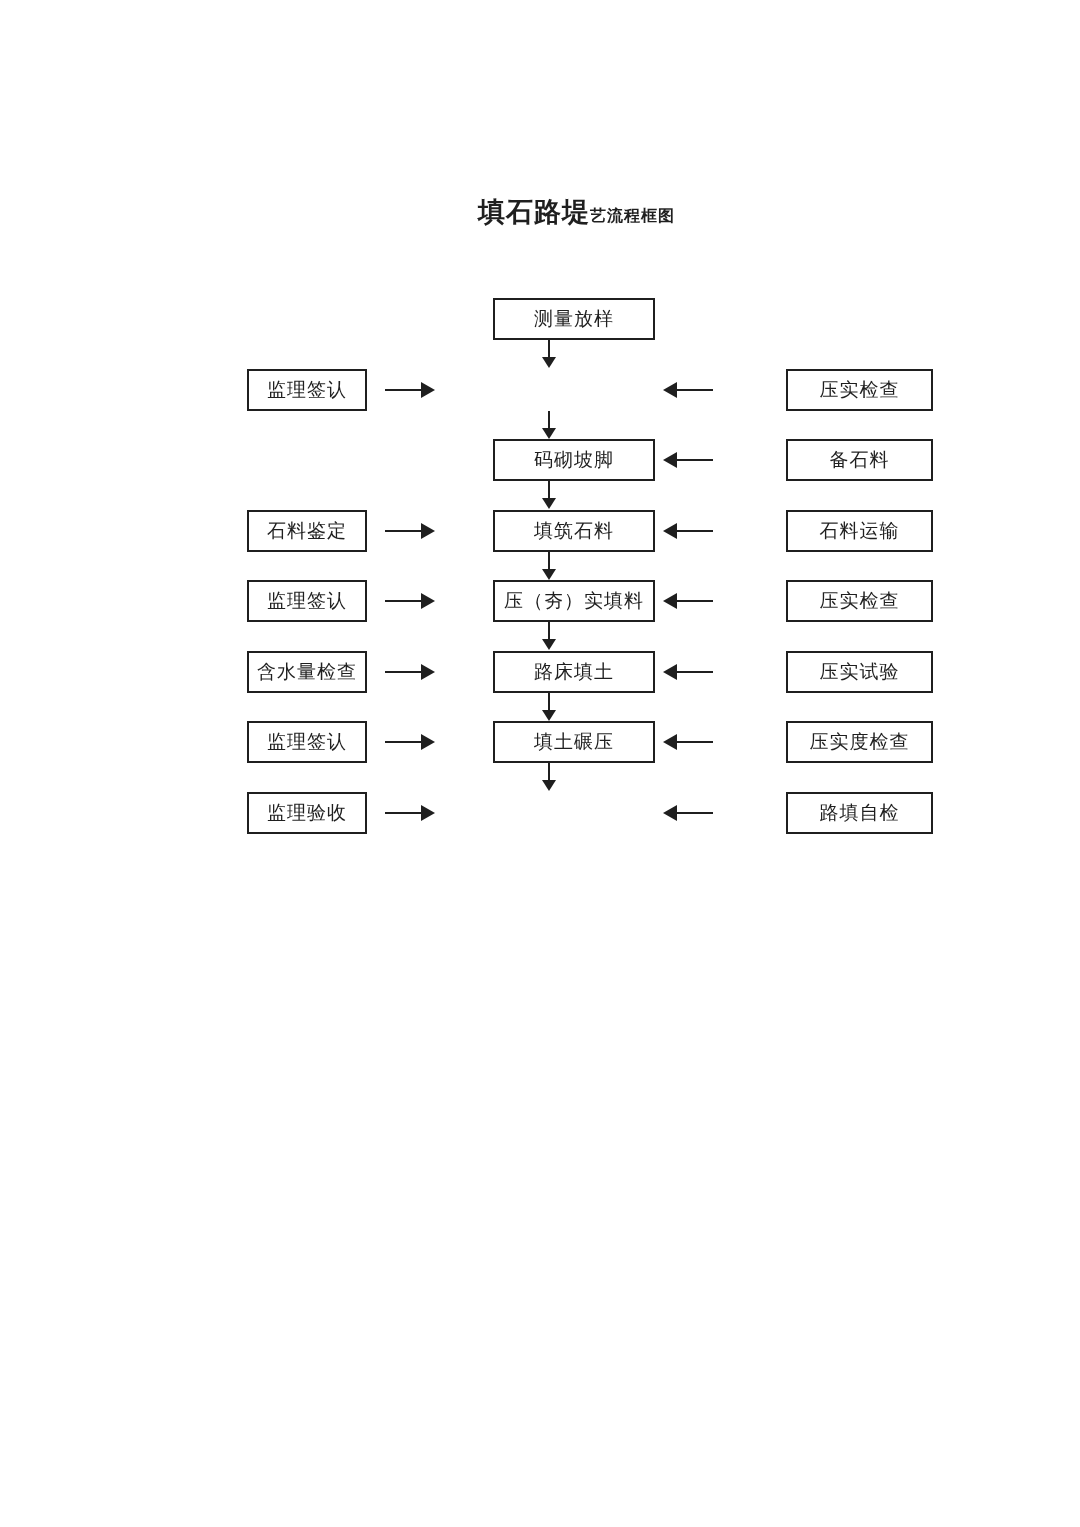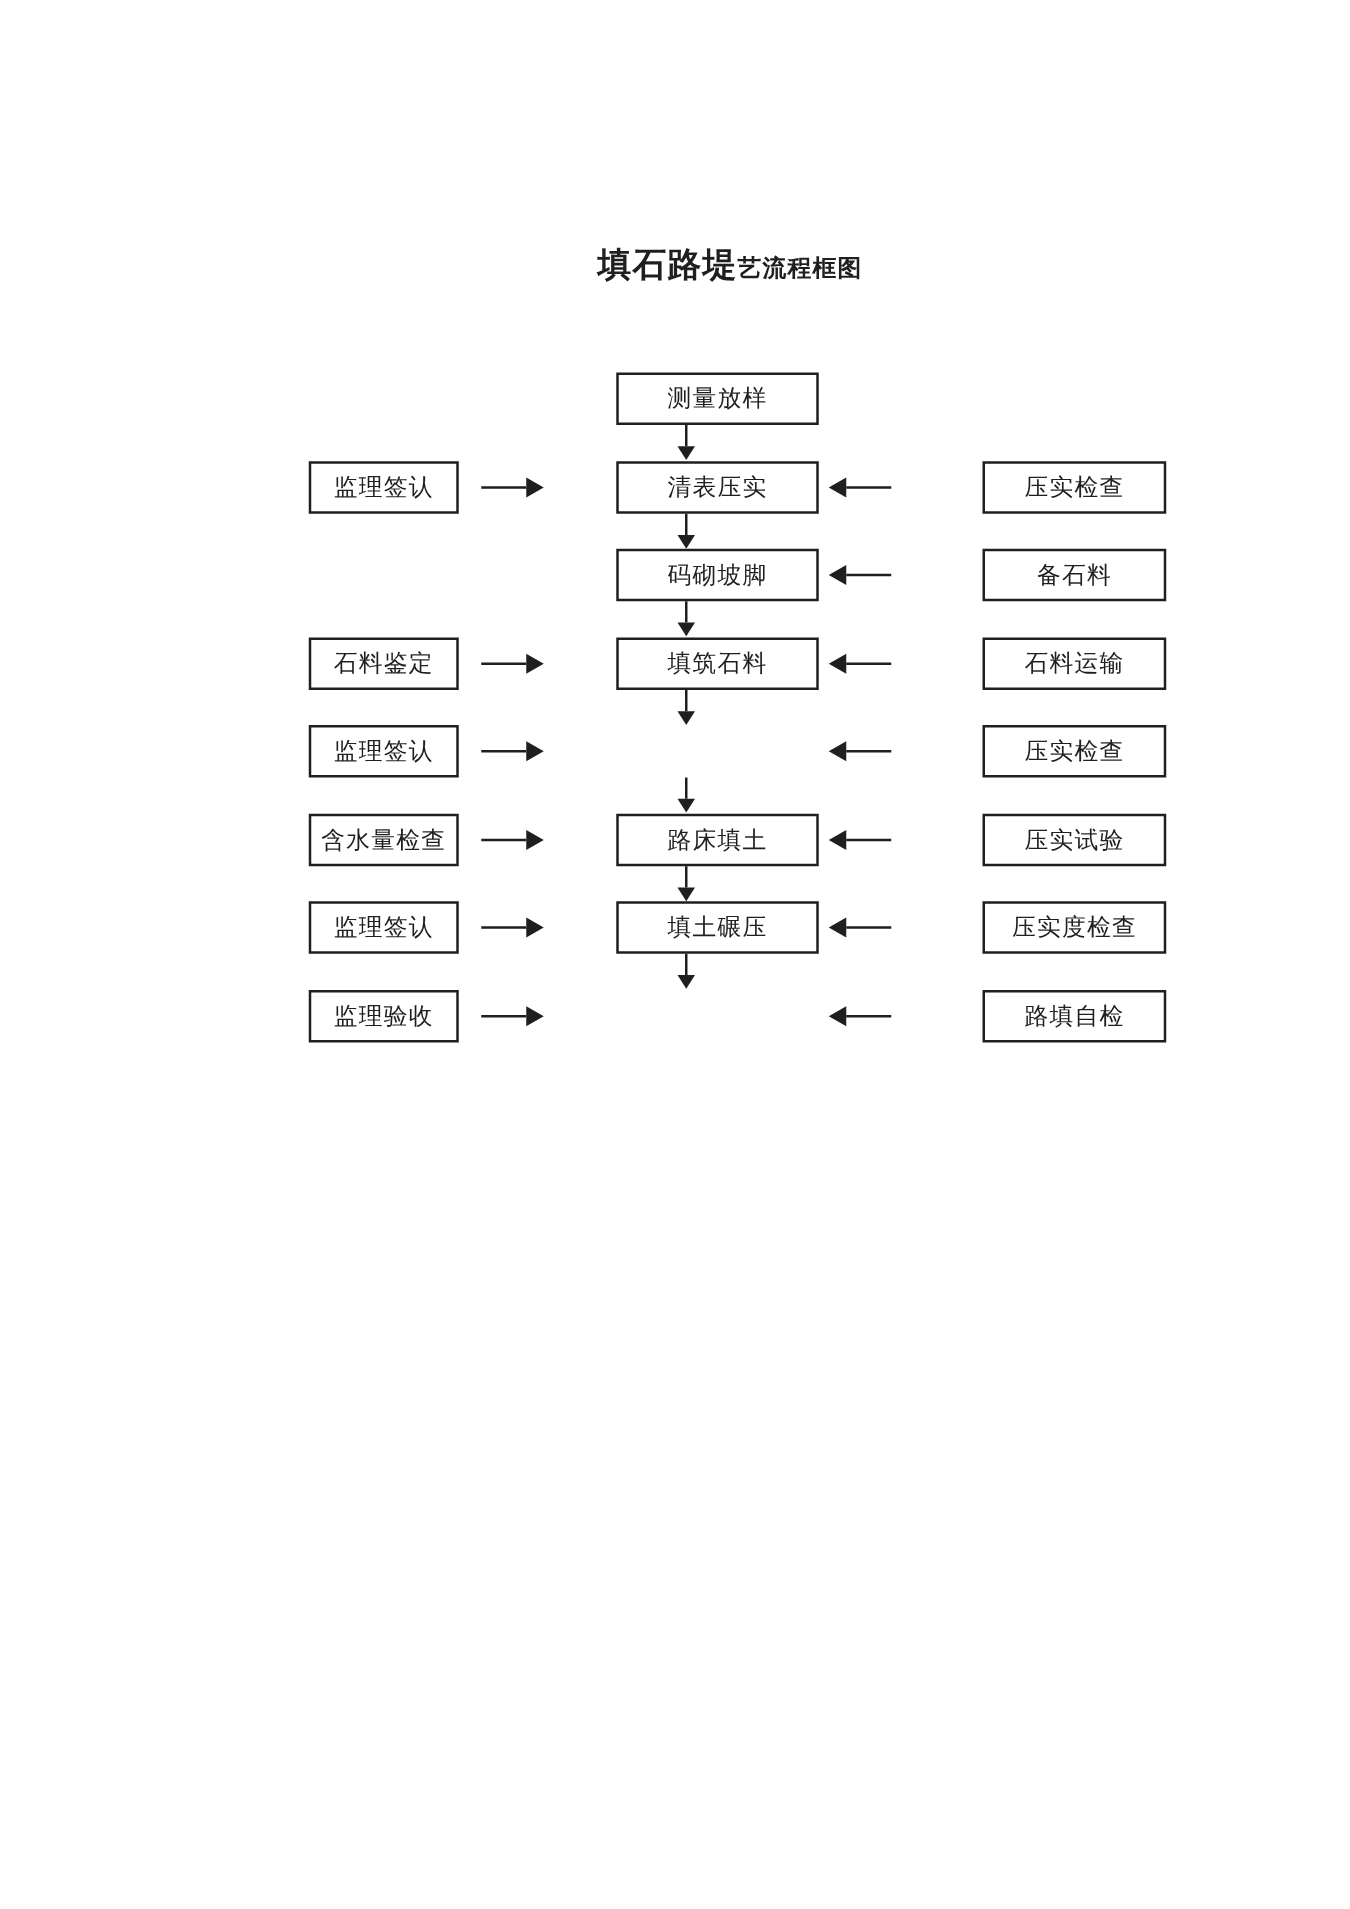--- a/index.html
+++ b/index.html
@@ -14,21 +14,21 @@
     overflow: hidden;
   }
   .title {
     position: absolute;
     left: 478px;
     top: 196px;
     white-space: nowrap;
     line-height: 32px;
   }
   .title-main { font-size: 27px; font-weight: 600; letter-spacing: 1px; margin-top: 22px; }
-  .title-suffix { font-size: 19px; font-weight: 600; letter-spacing: 1px; }
+  .title-suffix { font-size: 16px; font-weight: 600; letter-spacing: 1px; }
 
   .flow-box {
     position: absolute;
     height: 42px;
     border: 2px solid var(--line);
     box-sizing: border-box;
     background: var(--page-bg);
     display: flex;
     align-items: center;
     justify-content: center;
@@ -91,39 +91,39 @@
 
   <div class="title">
     <span class="title-main">填石路堤</span><span class="title-suffix">艺流程框图</span>
   </div>
 
   <div class="flow-box col-center" style="top:298px">测量放样</div>
   <div class="v-arrow" style="top:340px"></div>
 
   <div class="flow-box col-left" style="top:369px">监理签认</div>
   <div class="h-arrow to-right" style="top:389px"></div>
-  <div class="flow-box col-center" style="top:369px">清表压实</div>
   <div class="h-arrow to-left" style="top:389px"></div>
   <div class="flow-box col-right" style="top:369px">压实检查</div>
   <div class="v-arrow" style="top:411px"></div>
 
   <div class="flow-box col-center" style="top:439px">码砌坡脚</div>
   <div class="h-arrow to-left" style="top:459px"></div>
   <div class="flow-box col-right" style="top:439px">备石料</div>
   <div class="v-arrow" style="top:481px"></div>
 
   <div class="flow-box col-left" style="top:510px">石料鉴定</div>
   <div class="h-arrow to-right" style="top:530px"></div>
   <div class="flow-box col-center" style="top:510px">填筑石料</div>
   <div class="h-arrow to-left" style="top:530px"></div>
   <div class="flow-box col-right" style="top:510px">石料运输</div>
   <div class="v-arrow" style="top:552px"></div>
 
   <div class="flow-box col-left" style="top:580px">监理签认</div>
   <div class="h-arrow to-right" style="top:600px"></div>
+  <div class="flow-box col-center" style="top:580px">压（夯）实填料</div>
   <div class="h-arrow to-left" style="top:600px"></div>
   <div class="flow-box col-right" style="top:580px">压实检查</div>
   <div class="v-arrow" style="top:622px"></div>
 
   <div class="flow-box col-left" style="top:651px">含水量检查</div>
   <div class="h-arrow to-right" style="top:671px"></div>
   <div class="flow-box col-center" style="top:651px">路床填土</div>
   <div class="h-arrow to-left" style="top:671px"></div>
   <div class="flow-box col-right" style="top:651px">压实试验</div>
   <div class="v-arrow" style="top:693px"></div>

